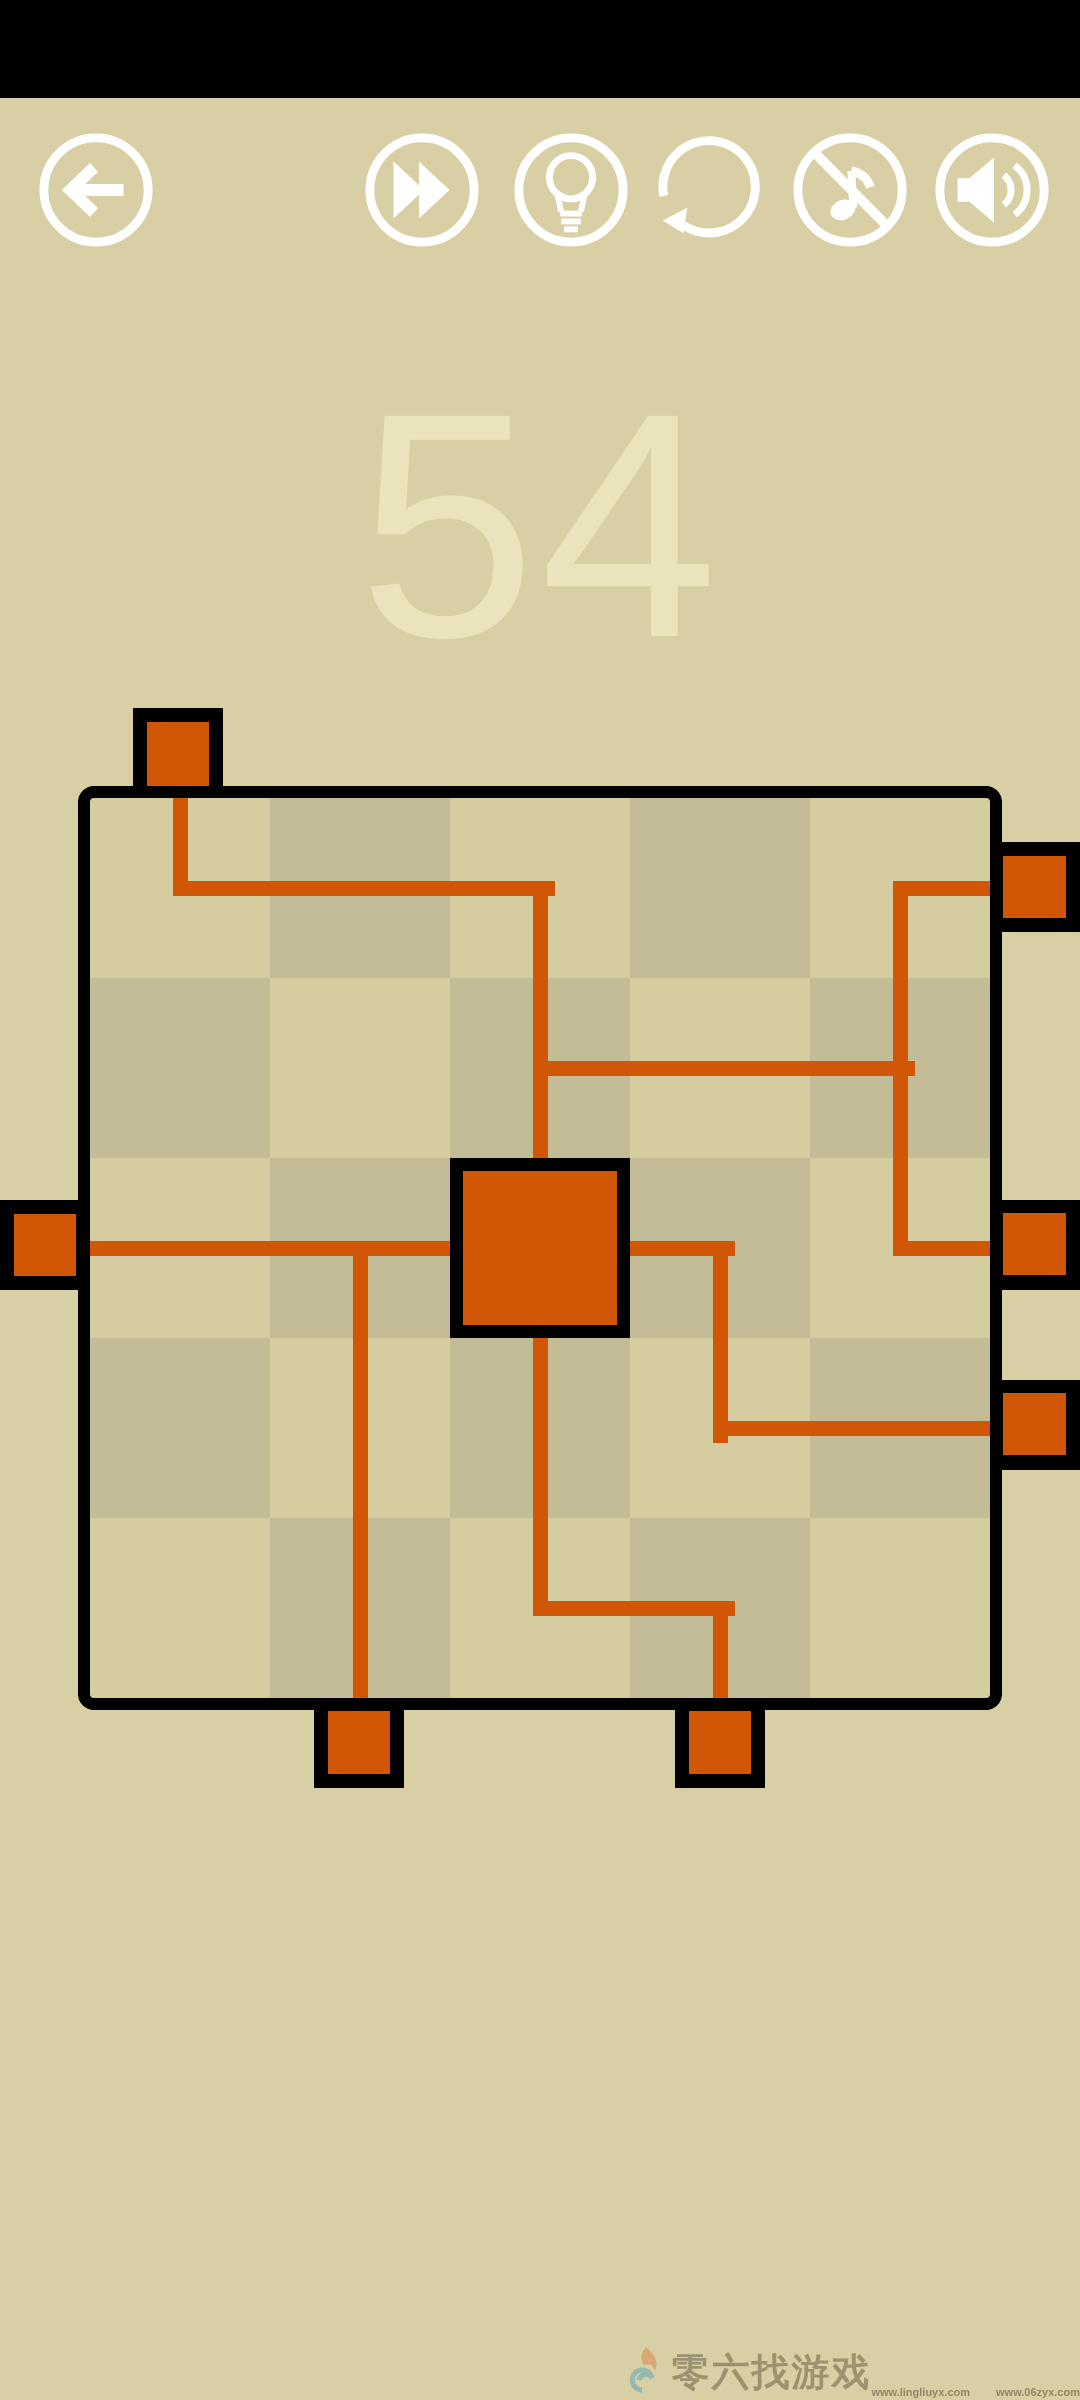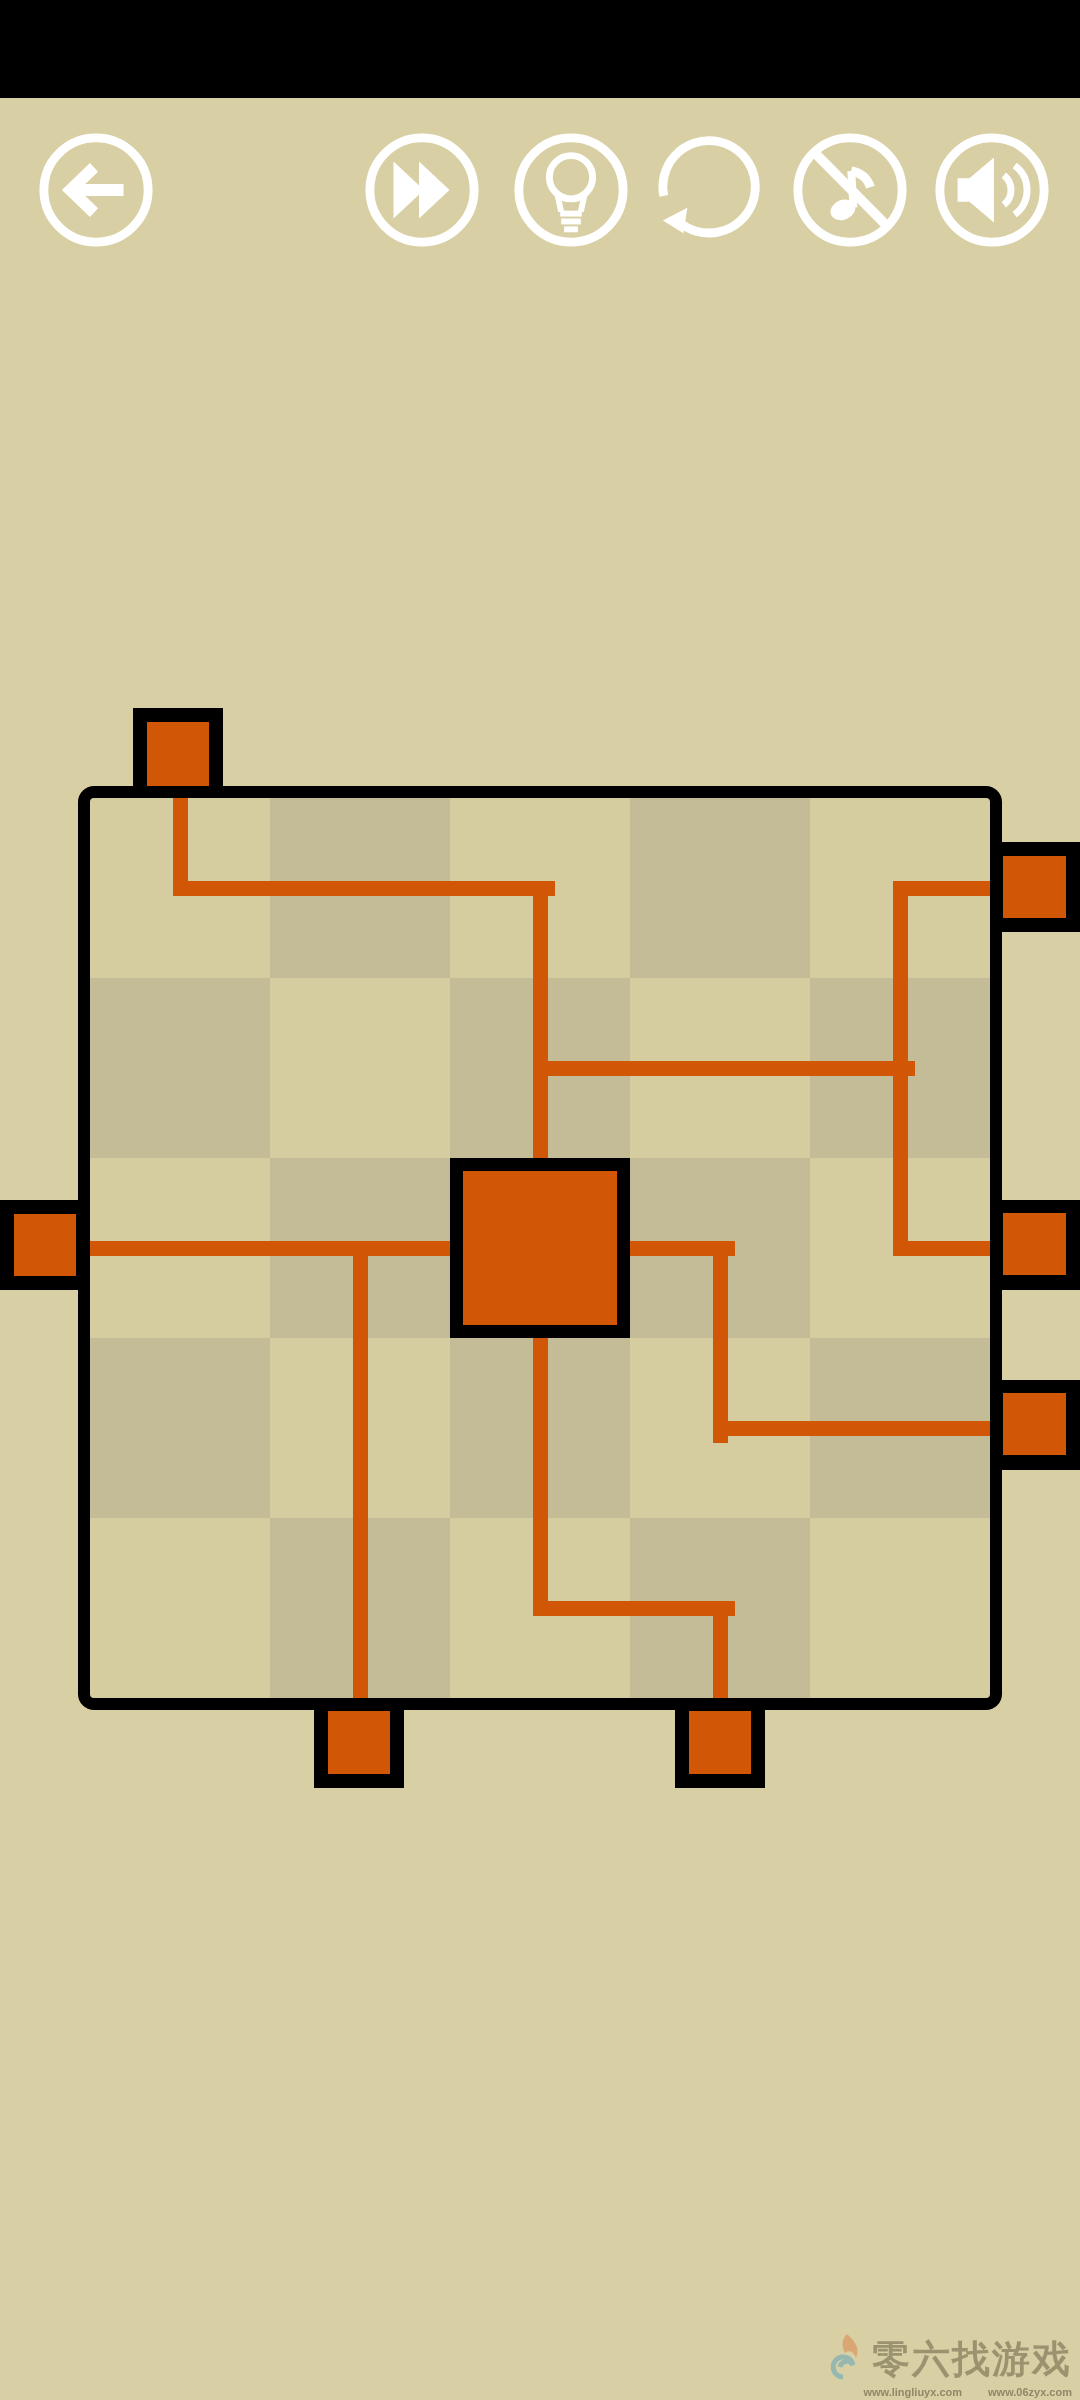--- a/index.html
+++ b/index.html
@@ -16,21 +16,21 @@
   #btn-sound{left:933px;}
   .level-number{position:absolute;left:0;top:365px;width:1080px;text-align:center;
                 font-size:320px;line-height:1;font-weight:200;color:#eae3bc;letter-spacing:4px;}
   .board{position:absolute;left:78px;top:786px;width:924px;height:924px;box-sizing:border-box;
          border:12px solid #000;border-radius:16px;overflow:hidden;background:#d5cc9f;}
   .cell{position:absolute;width:180px;height:180px;}
   .wire{position:absolute;z-index:3;}
   .block-outer{position:absolute;z-index:4;background:#000;}
   .block-inner{position:absolute;}
   .center-block{position:absolute;z-index:4;box-sizing:border-box;border:13px solid #000;}
-  .watermark{position:absolute;right:8px;bottom:2px;z-index:6;display:flex;flex-direction:column;
+  .watermark{position:absolute;right:0;bottom:2px;z-index:6;display:flex;flex-direction:row;
              align-items:flex-end;}
   .wm-top{display:flex;align-items:center;gap:5px;}
   .wm-brand{font-size:38px;font-weight:bold;color:rgba(106,96,70,0.55);letter-spacing:2px;}
   .wm-urls{display:flex;gap:26px;margin-top:1px;font-size:11px;font-weight:bold;
            color:rgba(106,96,70,0.65);}
 </style>
 </head>
 <body>
 
 <div id="screen" style="background: rgb(216, 208, 164);">
@@ -85,20 +85,21 @@
 
   <div class="icon-btn" id="btn-sound" title="Sound on">
     <svg viewBox="0 0 120 120">
       <circle cx="60" cy="60" r="53" fill="none" stroke="#fff" stroke-width="9"></circle>
       <polygon points="25,48 37,48 62,27 62,93 37,72 25,72" fill="#fff"></polygon>
       <path d="M72 45 A19 19 0 0 1 72 75" fill="none" stroke="#fff" stroke-width="7"></path>
       <path d="M83 35 A31 31 0 0 1 83 85" fill="none" stroke="#fff" stroke-width="7"></path>
     </svg>
   </div>
 
+  <div class="level-number">54</div>
 
   <div class="board" id="board" style="background: rgb(213, 204, 159);">
       <div class="cell" style="left: 180px; top: 0px; background: rgb(196, 188, 151);"></div>
       <div class="cell" style="left: 540px; top: 0px; background: rgb(196, 188, 151);"></div>
       <div class="cell" style="left: 0px; top: 180px; background: rgb(196, 188, 151);"></div>
       <div class="cell" style="left: 360px; top: 180px; background: rgb(196, 188, 151);"></div>
       <div class="cell" style="left: 720px; top: 180px; background: rgb(196, 188, 151);"></div>
       <div class="cell" style="left: 180px; top: 360px; background: rgb(196, 188, 151);"></div>
       <div class="cell" style="left: 540px; top: 360px; background: rgb(196, 188, 151);"></div>
       <div class="cell" style="left: 0px; top: 540px; background: rgb(196, 188, 151);"></div>

